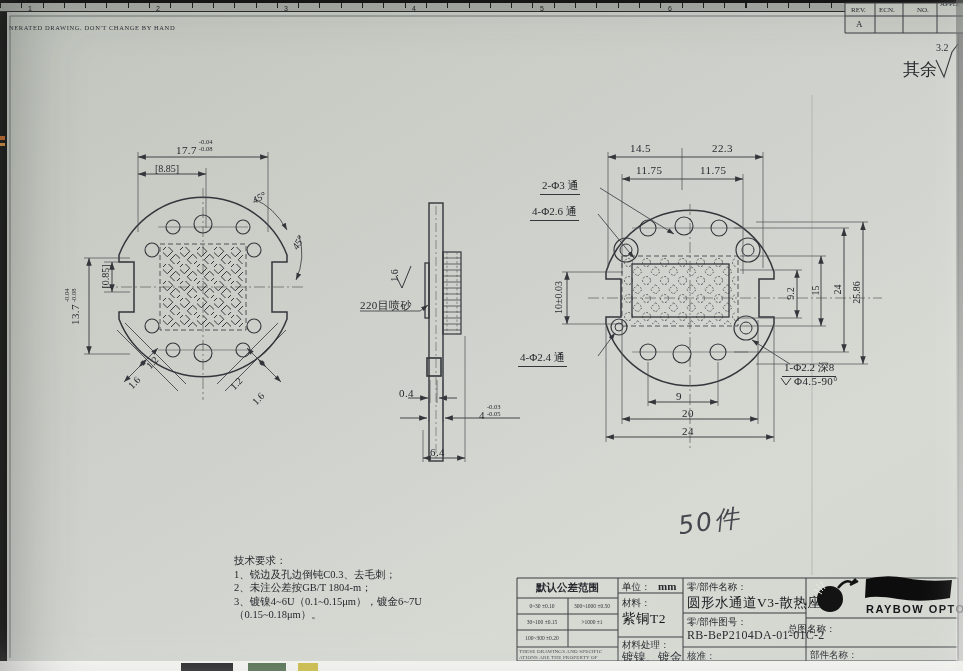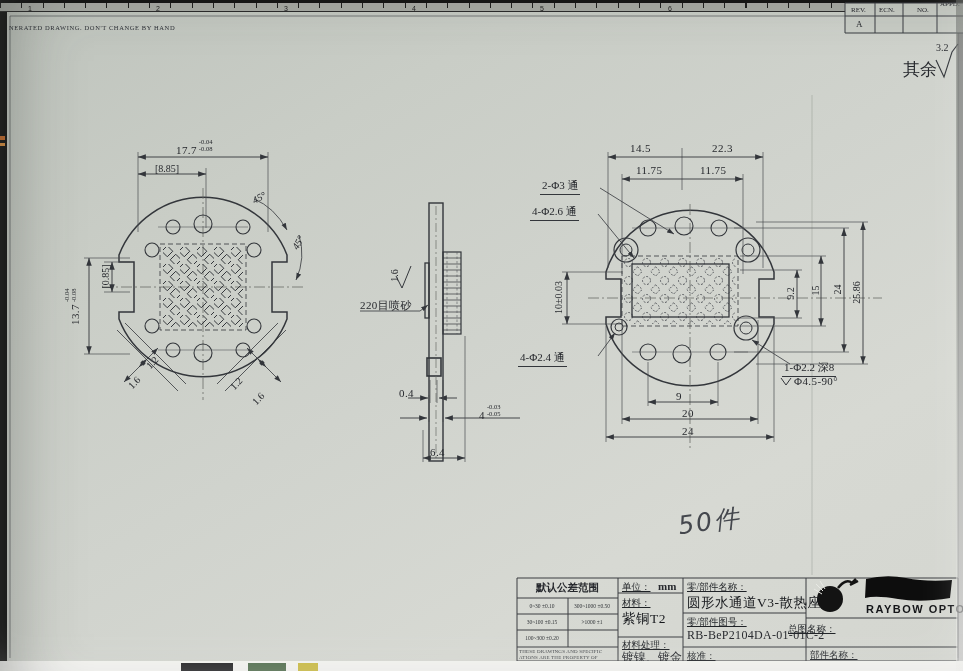--- a/index.html
+++ b/index.html
@@ -28,21 +28,21 @@
   .tol{display:inline-block;font-size:6.5px;line-height:6.5px;margin-left:2px;transform:translateY(-3px);letter-spacing:0;}
   .tol i{display:block;font-style:normal;}
   .v{transform:rotate(-90deg);transform-origin:center;text-align:center;}
   .r45{transform:rotate(-45deg);transform-origin:center;}
   .it{font-style:italic;}
   .lead{font-size:11px;border-bottom:1px solid #33363b;padding:0 2px 1px 2px;}
   .note{font-size:6.5px;letter-spacing:.6px;color:#2d3036;font-family:"Liberation Serif",serif;}
   .hand{font-family:"DejaVu Sans",sans-serif;font-style:italic;font-size:25px;color:#44474d;
         transform:rotate(-8deg);letter-spacing:2px;}
   .tech{font-size:10.5px;line-height:13.5px;color:#25282d;}
-  .tb-label{font-size:9.5px;color:#1f2226;text-decoration:underline;}
+  .tb-label{font-size:9.5px;color:#1f2226;}
   .tb-big{font-size:13.5px;color:#16181c;letter-spacing:.5px;}
   .tb-cell{display:flex;align-items:center;justify-content:center;}
   .tolcell{font-size:5.5px;color:#33363a;}
   .prop{font-size:5px;line-height:5.8px;color:#3a3d42;letter-spacing:.2px;}
   .brand{font-family:"Liberation Sans",sans-serif;font-weight:bold;font-size:11px;letter-spacing:1.5px;color:#141518;}
   .hdr7{font-size:7px;color:#26282d;}
 </style>
 </head>
 <body>
 
@@ -266,20 +266,27 @@
   <div class="t small v" style="left:836px;top:287px;width:40px">25.86</div>
   <div class="t lead" style="left:518px;top:350px">4-Φ2.4 通</div>
   <div class="t lead" style="left:782px;top:360px">1-Φ2.2 深8</div>
   <div class="t dim" style="left:794px;top:375px">Φ4.5-90°</div>
   <div class="t dim" style="left:676px;top:390px">9</div>
   <div class="t dim" style="left:682px;top:407px">20</div>
   <div class="t dim" style="left:682px;top:425px">24</div>
 
   <div class="t hand" style="left:678px;top:505px">50件</div>
 
+  <div class="t tech" style="left:234px;top:554px">
+    <div>技术要求：</div>
+    <div>1、锐边及孔边倒钝C0.3、去毛刺；</div>
+    <div>2、未注公差按GB/T 1804-m；</div>
+    <div>3、镀镍4~6U（0.1~0.15μm），镀金6~7U</div>
+    <div>（0.15~0.18μm）。</div>
+  </div>
 
   <div class="t tb-cell" style="left:519px;top:580px;width:97px;height:16px;font-size:10.5px;font-weight:600">默认公差范围</div>
   <div class="t tb-cell tolcell" style="left:518px;top:599px;width:48px;height:14px">0~30  ±0.10</div>
   <div class="t tb-cell tolcell" style="left:568px;top:599px;width:48px;height:14px">300~1000  ±0.50</div>
   <div class="t tb-cell tolcell" style="left:518px;top:615px;width:48px;height:14px">30~100  ±0.15</div>
   <div class="t tb-cell tolcell" style="left:568px;top:615px;width:48px;height:14px">&gt;1000  ±1</div>
   <div class="t tb-cell tolcell" style="left:518px;top:631px;width:48px;height:14px">100~300  ±0.20</div>
   <div class="t tb-cell tolcell" style="left:568px;top:631px;width:48px;height:14px"></div>
   <div class="t prop" style="left:519px;top:649px">
     <div>THESE DRAWINGS AND SPECIFIC</div>

